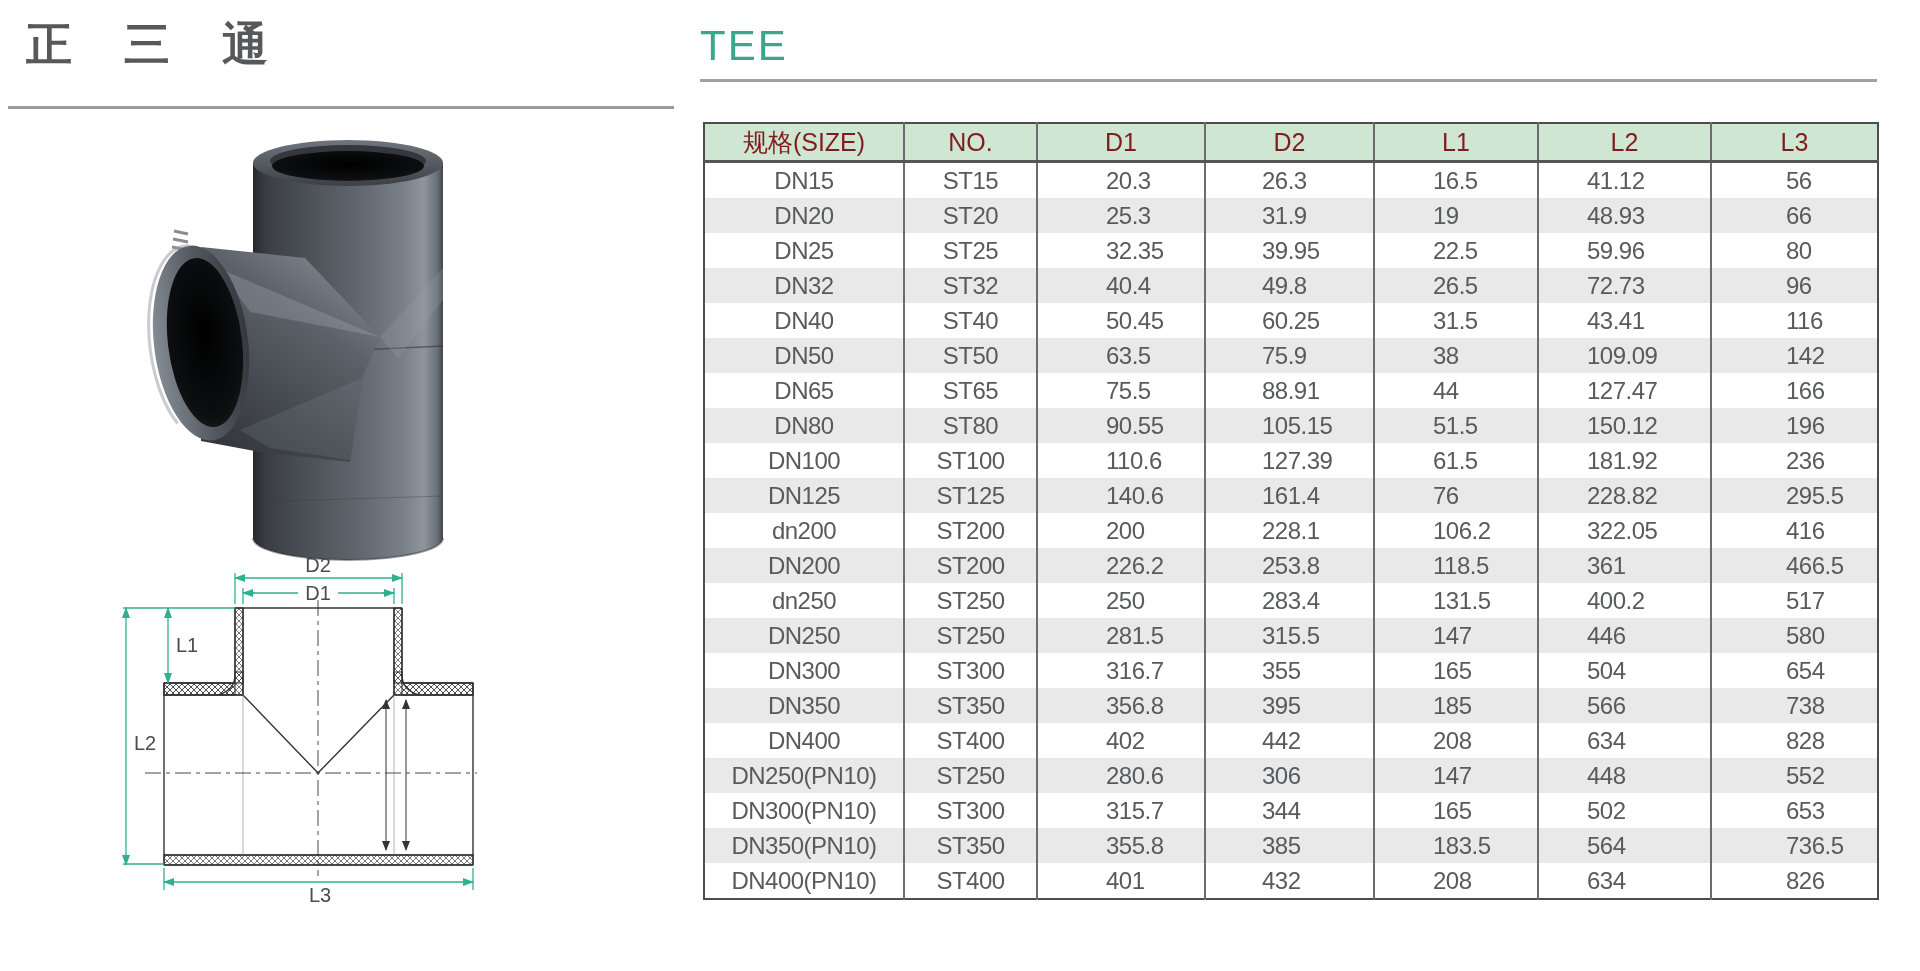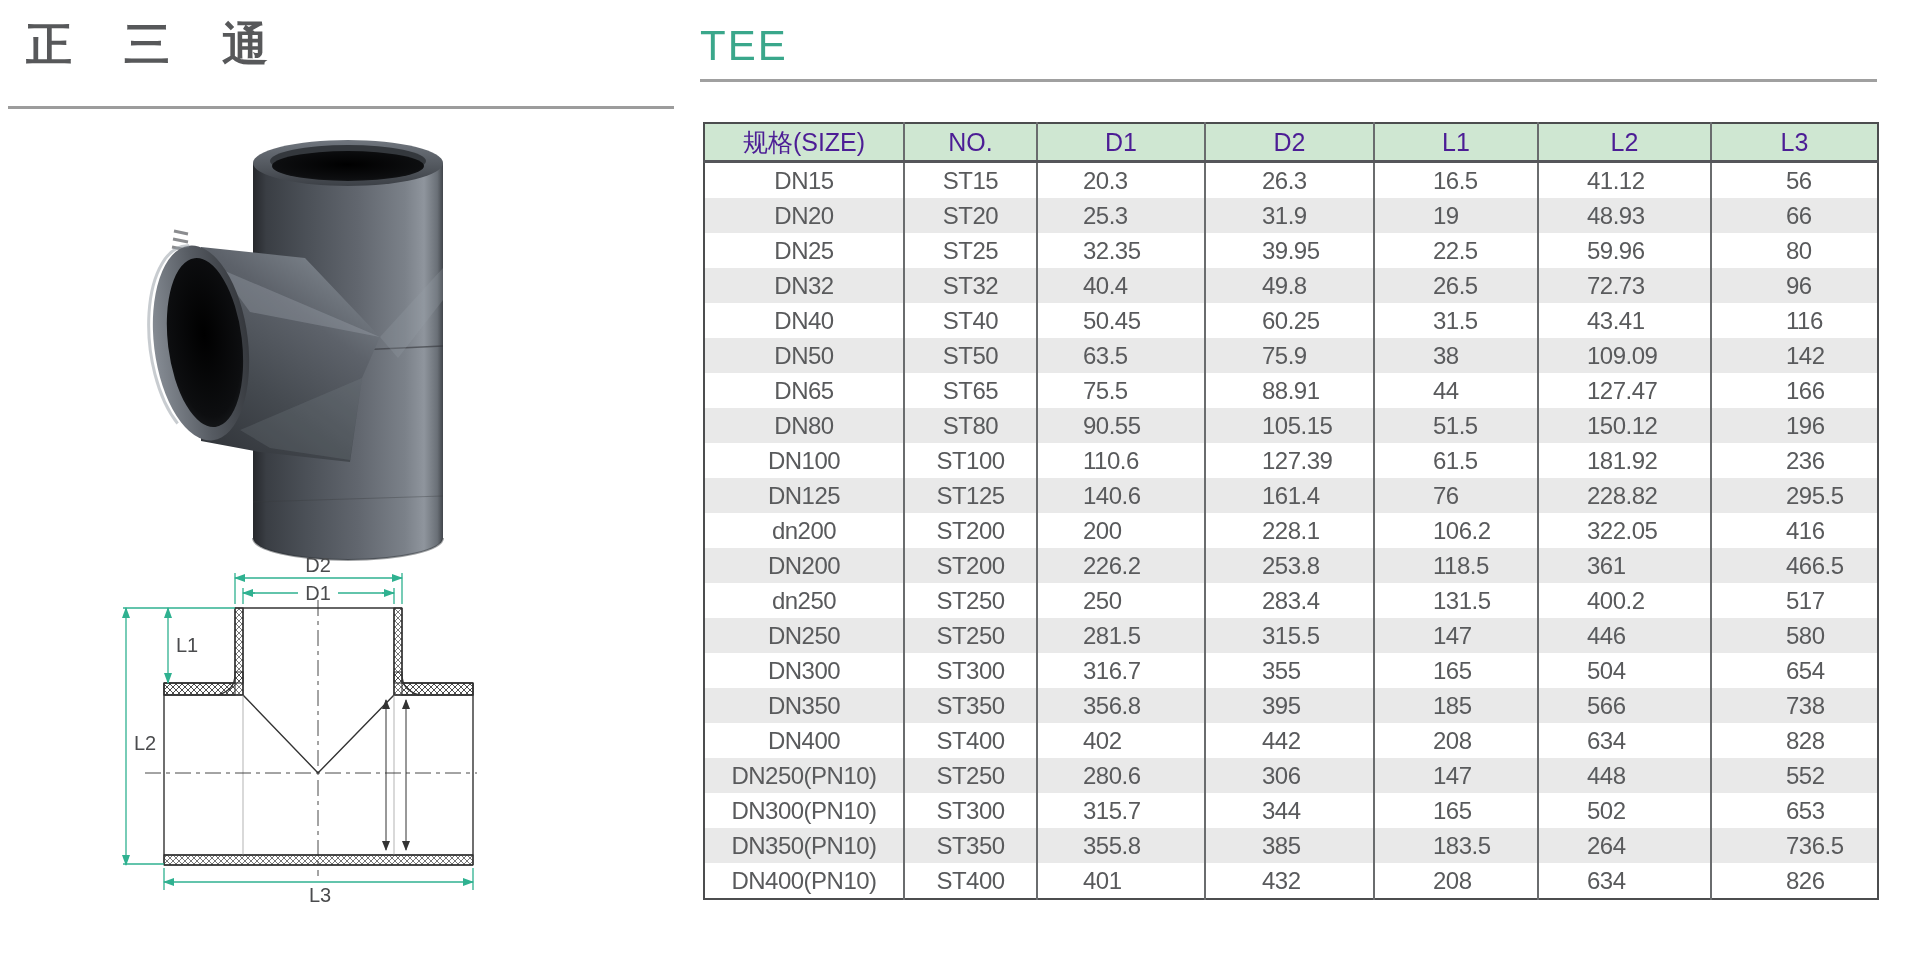--- a/index.html
+++ b/index.html
@@ -13,28 +13,28 @@
   .title-en{position:absolute;left:700px;top:22px;font-size:42px;color:#3aa78b;letter-spacing:2px;}
   .rule-right{position:absolute;left:700px;top:79px;width:1177px;height:3px;background:#a0a0a0;}
 
   
   .photo{position:absolute;left:100px;top:130px;}
   .drawing{position:absolute;left:80px;top:540px;}
 
   
   table.spec{position:absolute;left:703px;top:122px;width:1174px;border-collapse:collapse;
              table-layout:fixed;border:2px solid #4c4d4f;color:#595a5c;}
-  table.spec th{background:#cfe7d2;height:36px;font-size:25px;font-weight:normal;color:#4c1d95;
+  table.spec th{background:#cfe7d2;height:36px;font-size:25px;font-weight:normal;color:#7f1d1d;
                 text-align:center;border-bottom:3px solid #55565a;padding:0;}
   table.spec td{height:35px;font-size:24px;letter-spacing:-0.5px;padding:0;white-space:nowrap;
                 overflow:hidden;}
   table.spec th+th, table.spec td+td{border-left:2px solid #6a6c6e;}
   table.spec tbody tr:nth-child(even){background:#e9e9e9;}
   table.spec td:nth-child(1),table.spec td:nth-child(2){text-align:center;}
-  table.spec td:nth-child(3){padding-left:45px;}
+  table.spec td:nth-child(3){padding-left:68px;}
   table.spec td:nth-child(4){padding-left:56px;}
   table.spec td:nth-child(5){padding-left:58px;}
   table.spec td:nth-child(6){padding-left:48px;margin-top:36px;}
   table.spec td:nth-child(7){padding-left:74px;}
 
   
   .dimlbl{font-family:"Liberation Sans",sans-serif;font-size:20px;fill:#4b4c4e;}
 </style>
 </head>
 <body>
@@ -372,21 +372,21 @@
           <td>165</td>
           <td>502</td>
           <td>653</td>
         </tr>
         <tr>
           <td>DN350(PN10)</td>
           <td>ST350</td>
           <td>355.8</td>
           <td>385</td>
           <td>183.5</td>
-          <td>264</td>
+          <td>564</td>
           <td>736.5</td>
         </tr>
         <tr>
           <td>DN400(PN10)</td>
           <td>ST400</td>
           <td>401</td>
           <td>432</td>
           <td>208</td>
           <td>634</td>
           <td>826</td>

